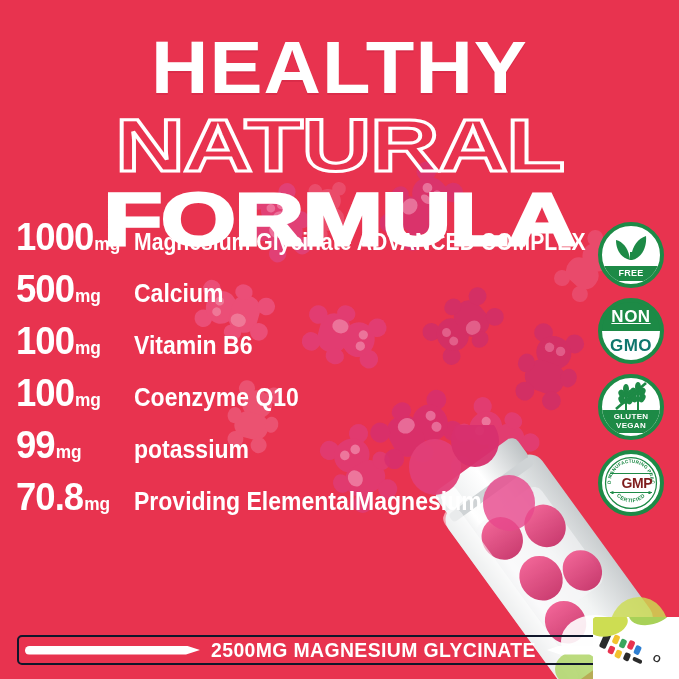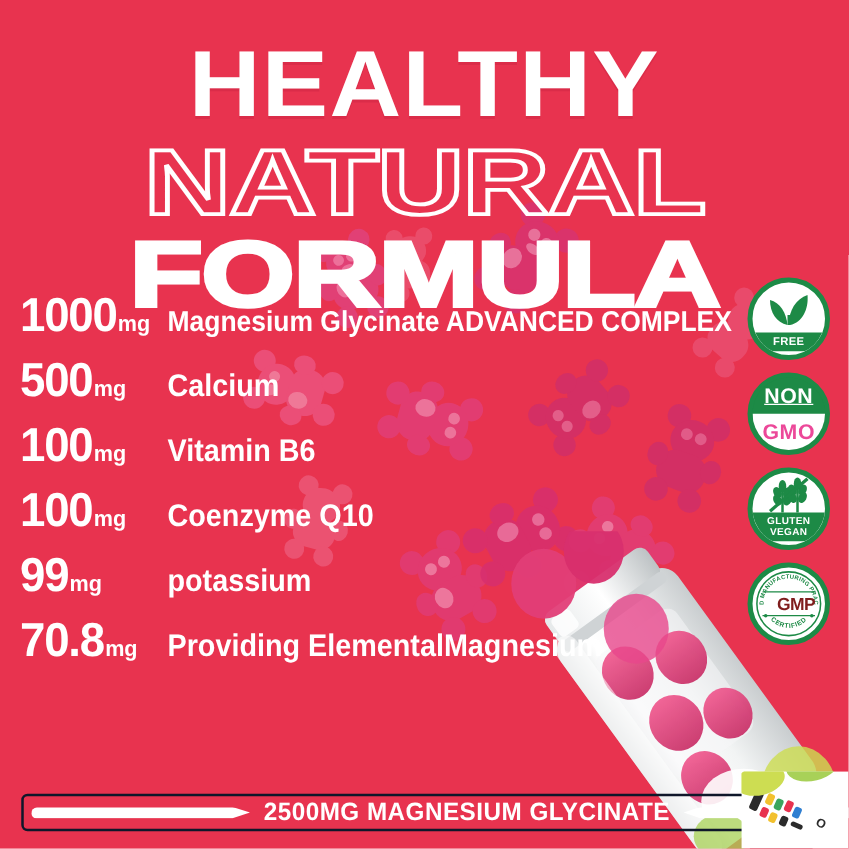--- a/index.html
+++ b/index.html
@@ -53,21 +53,21 @@
     height:100%;
     color:#ffffff;
     -webkit-text-stroke:0;
     clip-path:inset(50% 0 0 0);
     pointer-events:none;
   }
 
   
   .ingredients{
     position:absolute;
-    left:16px;top:234px;
+    left:16px;top:218px;
     width:540px;
     z-index:6;
   }
   .ing-row{
     display:flex;
     align-items:baseline;
     height:52px;
     color:#ffffff;
   }
   .ing-amount{
@@ -149,21 +149,21 @@
   
   .badge.nongmo{background:#1d8a46;}
   .badge.nongmo .nongmo-top{
     width:100%;height:50%;
     background:#1d8a46;color:#fff;
     display:flex;align-items:center;justify-content:center;
     font-size:17px;font-weight:bold;letter-spacing:.5px;text-decoration:underline;
   }
   .badge.nongmo .nongmo-bot{
     width:100%;height:50%;
-    background:#ffffff;color:#ec4899;
+    background:#ffffff;color:#0f766e;
     display:flex;align-items:center;justify-content:center;
     font-size:17px;font-weight:bold;letter-spacing:.5px;
   }
 
   
   .badge.gmp{
     border-color:#1d8a46;
     background:#ffffff;
     justify-content:center;
   }

